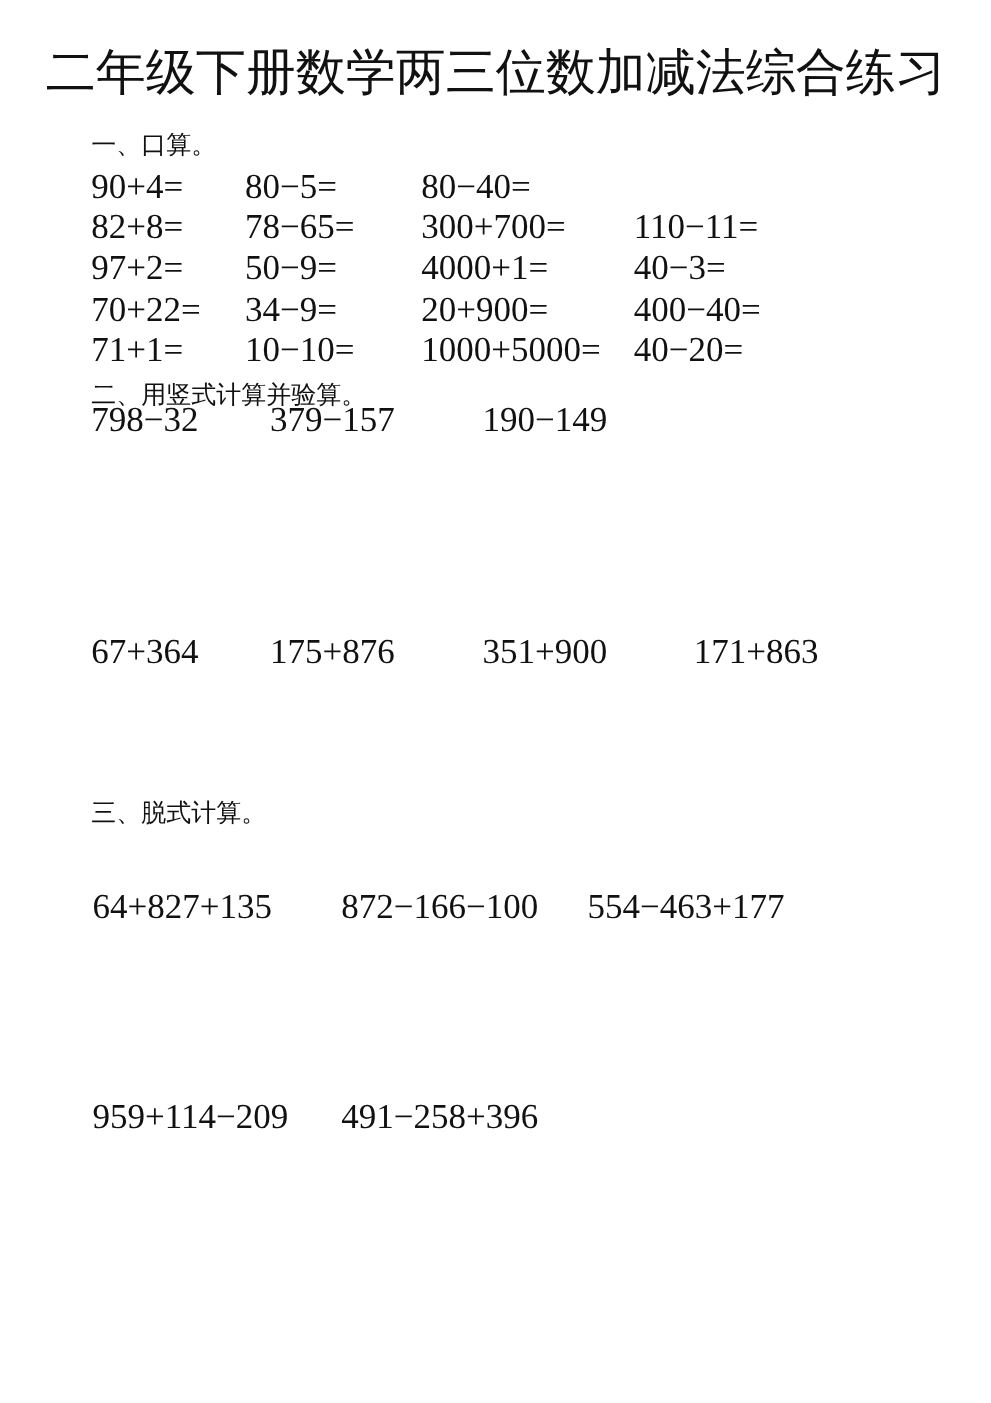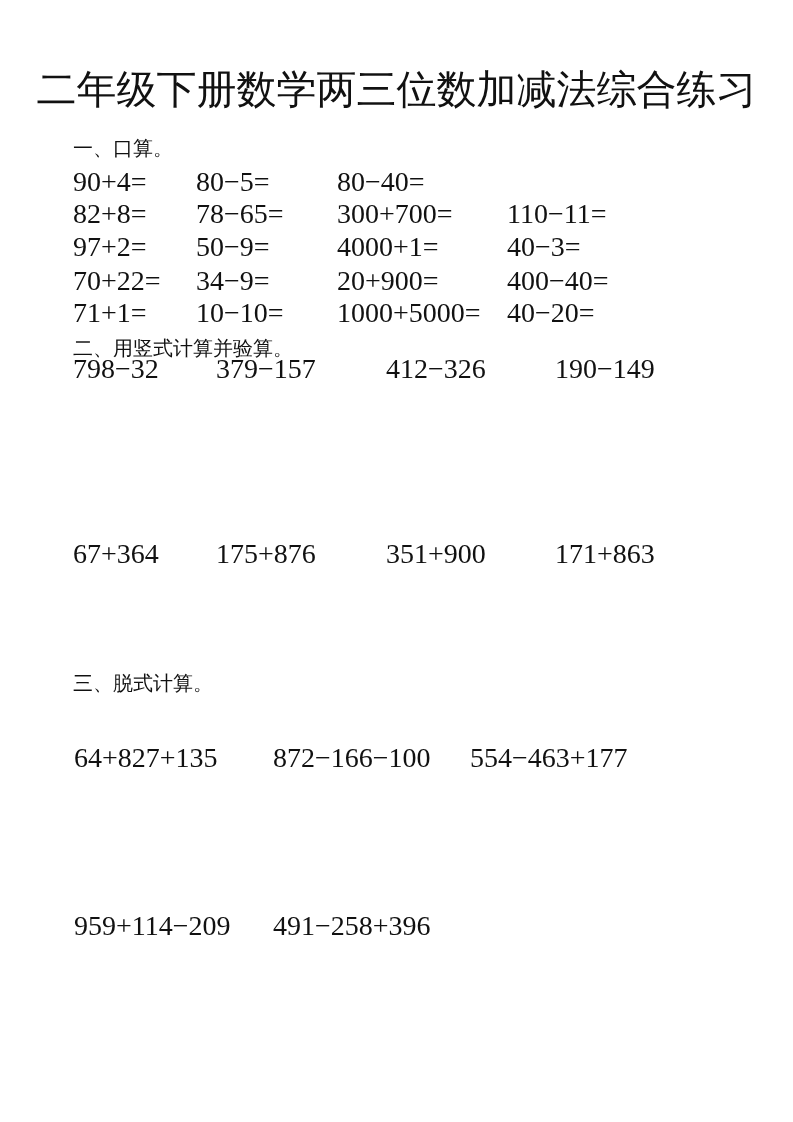--- a/index.html
+++ b/index.html
@@ -4,21 +4,20 @@
 <style>
   html, body { margin: 0; padding: 0; background: #ffffff; }
   .page {
     position: relative;
     width: 793px;
     height: 960px;
     background: #ffffff;
     color: #111111;
     font-family: "Liberation Serif", "DejaVu Serif", serif;
     overflow: hidden;
-    margin-top: 32px;
   }
   .title {
     position: absolute;
     top: 34px;
     left: 0;
     width: 100%;
     text-align: center;
     font-size: 40px;
     line-height: 48px;
     font-weight: 400;
@@ -90,21 +89,20 @@
     <span>10−10=</span>
     <span>1000+5000=</span>
     <span>40−20=</span>
   </div>
 
   <div class="heading" style="top:303px">二、用竖式计算并验算。</div>
 
   <div class="prow s2" style="top:320px">
     <span>798−32</span>
     <span>379−157</span>
-    <span>412−326</span>
     <span>190−149</span>
   </div>
   <div class="prow s2" style="top:505px">
     <span>67+364</span>
     <span>175+876</span>
     <span>351+900</span>
     <span>171+863</span>
   </div>
 
   <div class="heading" style="top:638px">三、脱式计算。</div>

